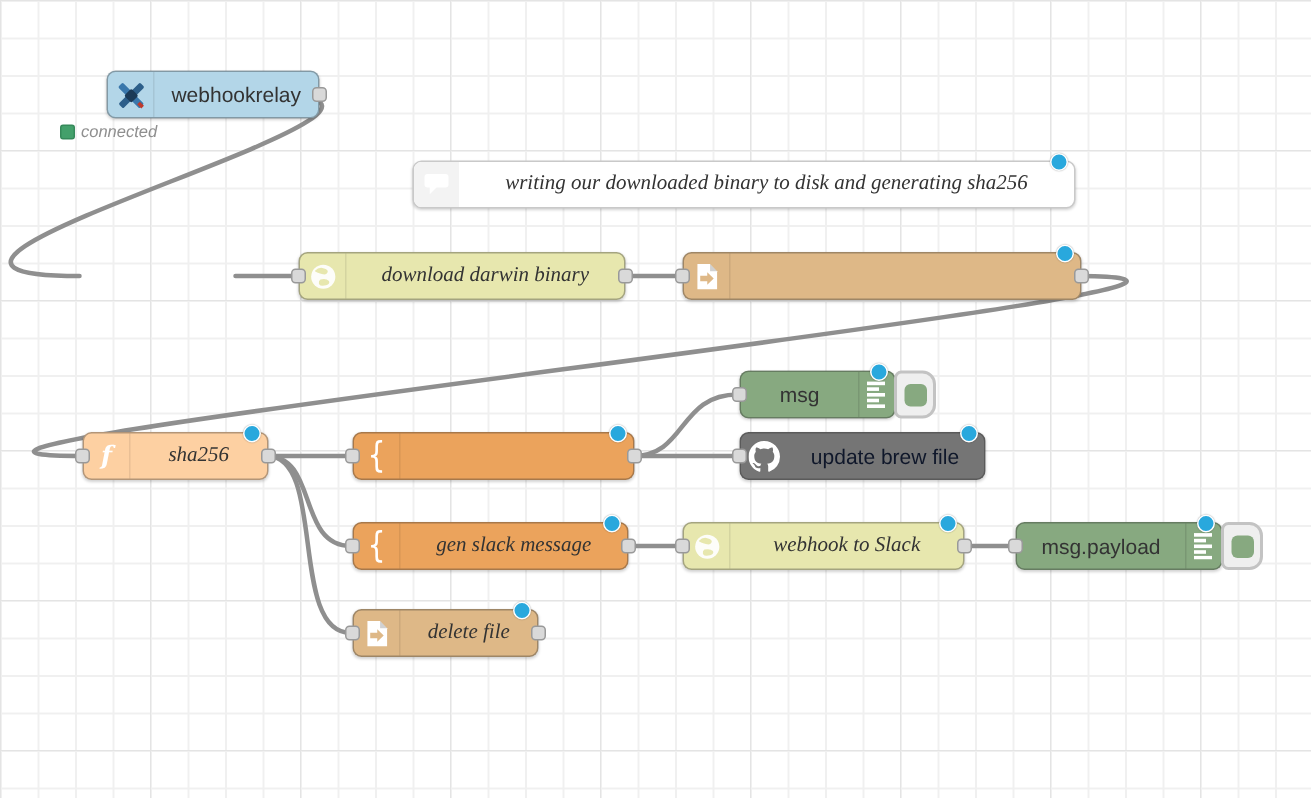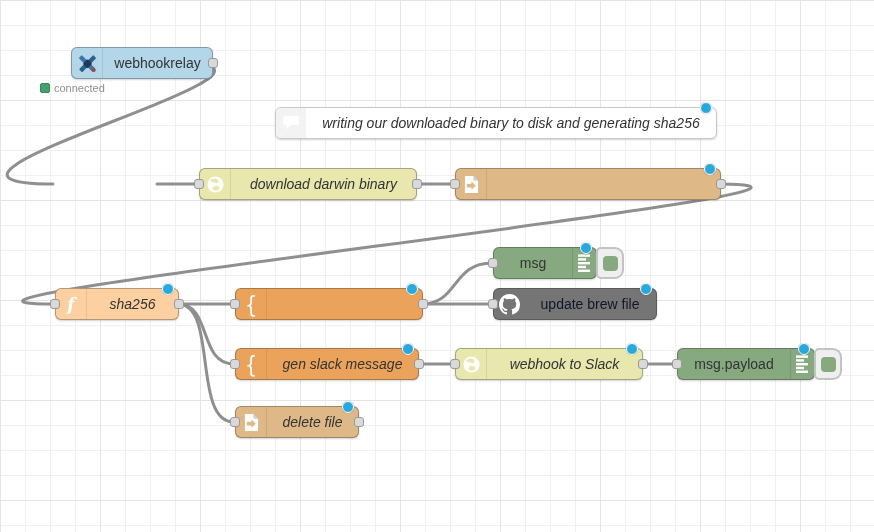--- a/index.html
+++ b/index.html
@@ -35,37 +35,37 @@
     width:30px; flex:0 0 30px; display:flex; align-items:center; justify-content:center;
     border-right:1px solid rgba(0,0,0,0.08);
   }
   .icon-box.right{border-right:none; border-left:1px solid rgba(0,0,0,0.10); width:23px; flex-basis:23px;}
   .icon-box.no-div{border-right:none;}
   .icon-box.gray{background:#f3f3f3; border-radius:5px 0 0 5px;}
   .label{
     flex:1; display:flex; align-items:center; justify-content:center;
     font-size:14px; color:#333; white-space:nowrap; overflow:hidden; padding:0 8px;
   }
-  .it{font-style:italic;}
+  .it{font-style:italic;font-family:Liberation Serif, serif;}
   .c-github .label{color:#0f172a;}
 
   .port{
     position:absolute; width:10px; height:10px; top:50%; margin-top:-5px;
     background:#d9d9d9; border:1px solid #999; border-radius:3px; box-sizing:border-box; z-index:3;
   }
   .port.in{left:-6px;} .port.out{right:-6px;}
 
   .dot{
     position:absolute; top:-6px; right:4px; width:10px; height:10px; border-radius:50%;
     background:#29a8dd; border:1px solid #fff; box-shadow:0 0 1px rgba(0,0,0,0.4); z-index:4;
   }
 
   .status{position:absolute; left:40px; top:82px; display:flex; align-items:center; gap:4px; z-index:2;}
   .status-dot{width:10px; height:10px; border-radius:2px; background:#43a06b; border:1px solid #35895a; box-sizing:border-box;}
-  .status-text{font-size:11px; color:#8f8f8f;}
+  .status-text{font-size:11px; color:#8f8f8f;font-style:italic;}
 
   .ficon{font-family:"DejaVu Serif", serif; font-style:italic; font-weight:600; font-size:17px; color:#fff; line-height:1;}
   .brace{font-family:"DejaVu Sans", sans-serif; font-size:19px; color:#fff; line-height:1; transform:scaleY(1.25); display:inline-block;}
 
   .dbg-toggle{
     position:absolute; right:-28px; top:-1px; width:24px; height:28px;
     background:#efefef; border:2px solid #c3c3c3; border-radius:5px 9px 9px 5px;
     display:flex; align-items:center; justify-content:center; z-index:2;
   }
   .dbg-toggle-inner{width:15px; height:15px; border-radius:4px; background:#87a980;}

